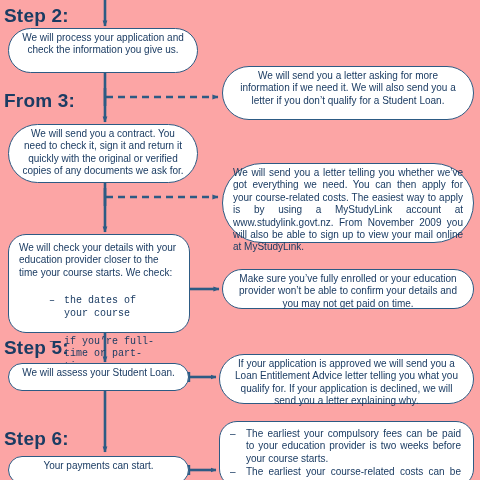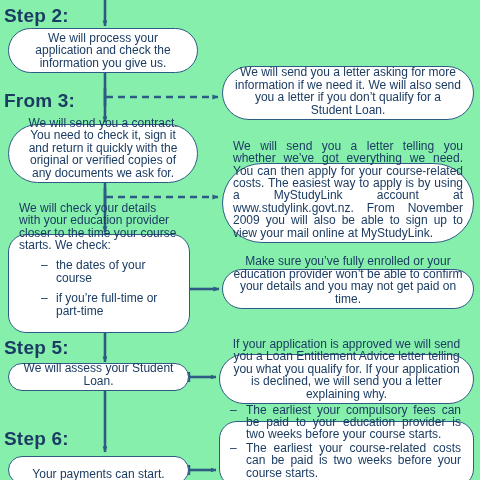--- a/index.html
+++ b/index.html
@@ -5,21 +5,21 @@
   html, body {
     margin: 0;
     padding: 0;
     background: #ffffff;
   }
   #page {
     position: relative;
     width: 480px;
     height: 480px;
     overflow: hidden;
-    background: #86efac;
+    background: #fca5a5;
     font-family: "Liberation Sans", sans-serif;
     color: #1d3f66;
   }
   #flow-svg {
     position: absolute;
     left: 0;
     top: 0;
     width: 480px;
     height: 480px;
   }
@@ -32,44 +32,45 @@
     color: #1b3c63;
     white-space: nowrap;
   }
   .node {
     position: absolute;
     box-sizing: border-box;
     background: #ffffff;
     border: 1.3px solid #2d5b84;
     color: #1b3c63;
     display: flex;
-    align-items: flex-end;
+    align-items: flex-start;
     justify-content: center;
     text-align: center;
-    font-size: 12px;
+    font-size: 10px;
     line-height: 12.4px;
     padding: 3px 10px;
   }
   .node.pill { border-radius: 999px; }
   .node.rounded { border-radius: 22px; }
   .node .inner { width: 100%; }
   .node.left-align {
     text-align: left;
     justify-content: flex-start;
     border-radius: 18px;
   }
   .bullet-list {
     list-style: none;
     margin: 2px 0 0 0;
     padding: 0 0 0 14px;
   }
   .bullet-list li {
     position: relative;
     padding-left: 15px;
-    margin: 8px;
+    margin: 16px;
+    font-family: Liberation Mono, monospace;
   }
   .bullet-list li::before {
     content: "\2013";
     position: absolute;
     left: 0;
     top: 0;
   }
   .node.justify .para { text-align: justify; }
   .tight-list {
     list-style: none;

